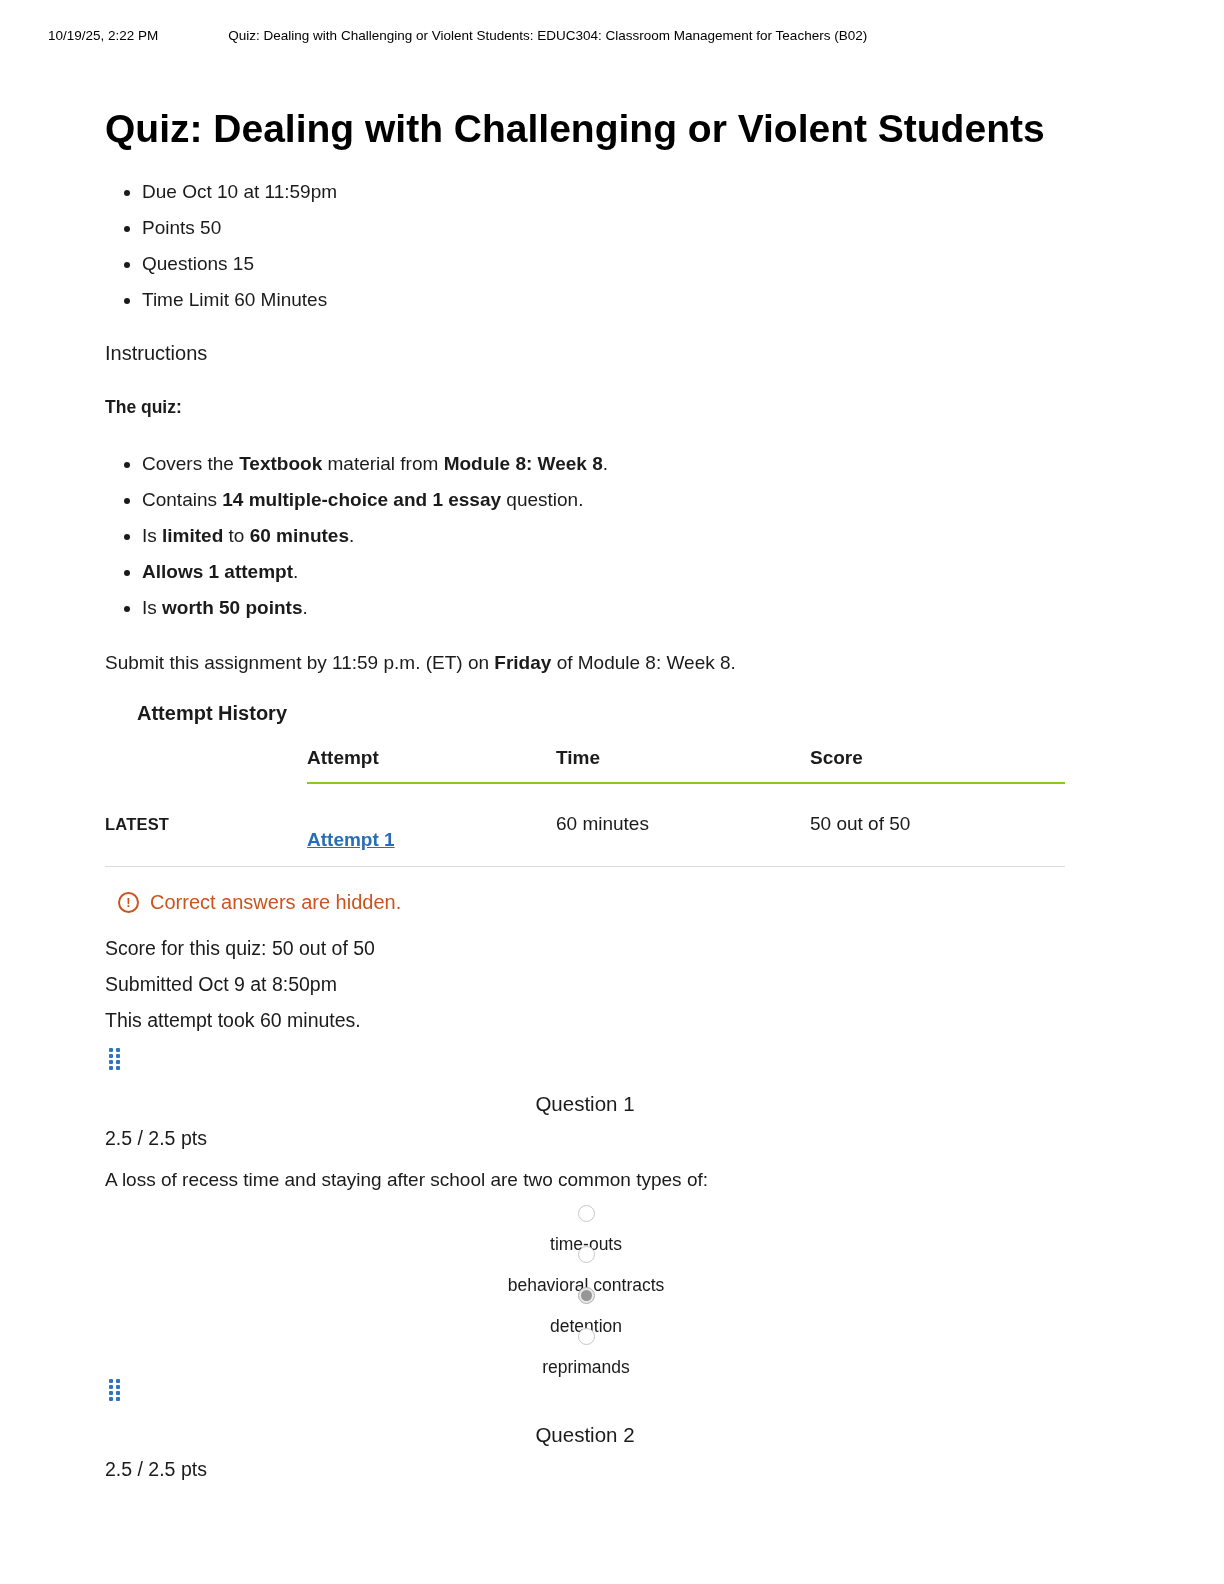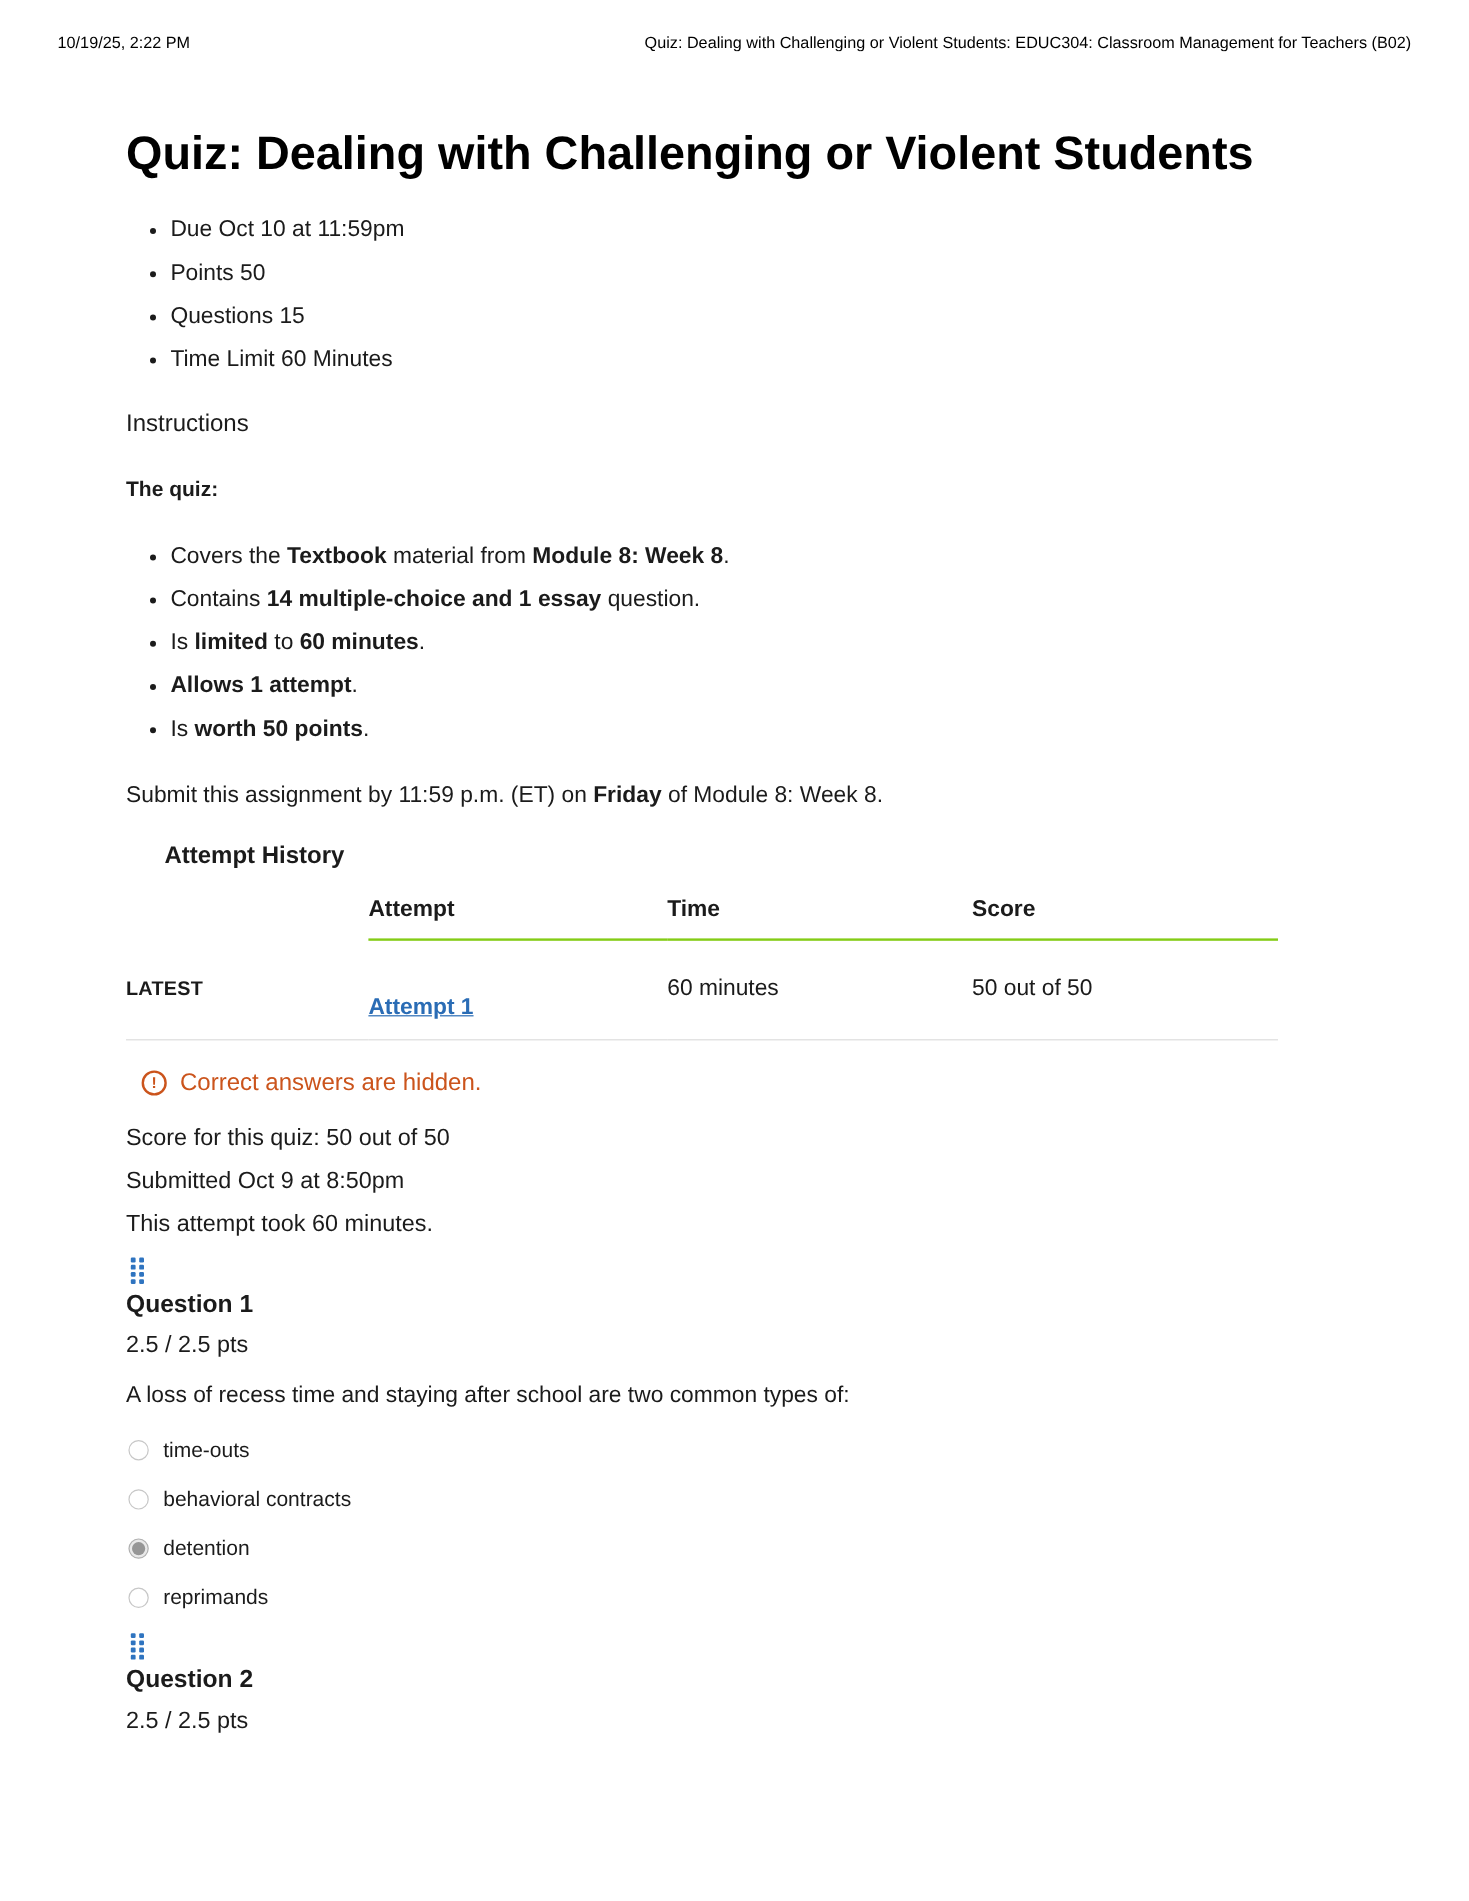--- a/index.html
+++ b/index.html
@@ -15,21 +15,21 @@
     --link: #2a6cb5;
     --handle: #2f74c0;
     --warning: #cb541c;
   }
   .print-header {
     position: absolute; top: 28px; left: 48px; right: 48px;
     display: flex; align-items: baseline;
     font-size: 13.5px; color: #000;
   }
   .print-header .ph-date { white-space: nowrap; }
-  .print-header .ph-title { flex: 1; text-align: right; padding-left: 70px; white-space: nowrap; overflow: hidden; }
+  .print-header .ph-title { flex: 1; text-align: left; padding-left: 70px; white-space: nowrap; overflow: hidden; }
   .content {
     position: absolute; left: 105px; top: 96px; width: 960px;
   }
   h1.quiz-title {
     font-size: 39px; font-weight: 700; line-height: 66px; color: #000000;
     margin-bottom: 12px;
   }
   ul.meta-list, ul.inst-list {
     padding-left: 37px; font-size: 19px;
   }
@@ -67,25 +67,25 @@
   .score-block { margin-top: 16px; font-size: 19.5px; }
   .score-block div { line-height: 36px; }
 
   .drag-handle {
     display: inline-grid; grid-template-columns: repeat(2, 4px);
     grid-auto-rows: 4px; gap: 2px 3px;
     margin-top: 10px; margin-left: 4px; cursor: grab;
   }
   .drag-handle i { background: var(--handle); border-radius: 1px; }
 
-  .q-title { font-size: 20.5px; font-weight: 700; margin-top: 5px; }
+  .q-title { font-size: 20.5px; font-weight: 400; margin-top: 22px; text-align: center; }
   .q-pts { font-size: 19.5px; margin-top: 11px; }
   .q-prompt { font-size: 19px; margin-top: 15px; line-height: 30px; }
   .options { margin-top: 10px; }
-  .option { display: flex; align-items: center; gap: 12px; height: 41px; margin-left: 2px; }
+  .option { display: flex; align-items: center; gap: 12px; height: 41px; margin-left: 2px; flex-direction: column; }
   .radio {
     width: 17px; height: 17px; border-radius: 50%;
     border: 1px solid #c7c7c7; background: #fff; flex: 0 0 auto;
     display: inline-flex; align-items: center; justify-content: center;
     cursor: pointer;
   }
   .radio.selected { border-color: #b0b0b0; background: #e9e9e9; }
   .radio.selected::after {
     content: ""; width: 11px; height: 11px; border-radius: 50%; background: #969696;
   }

